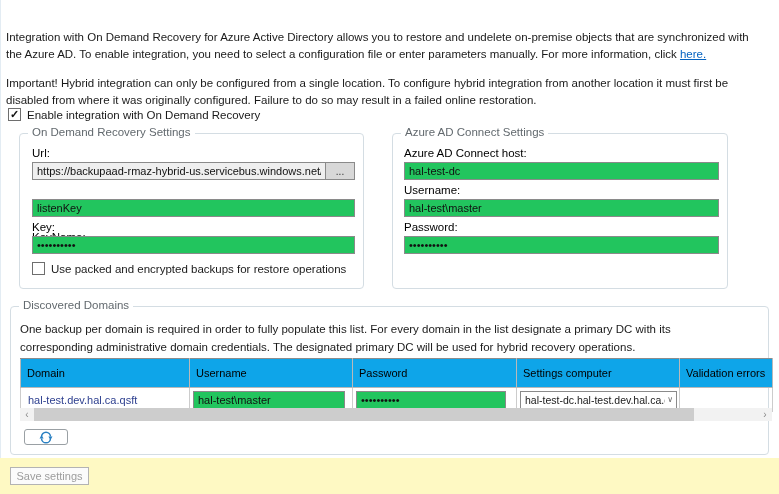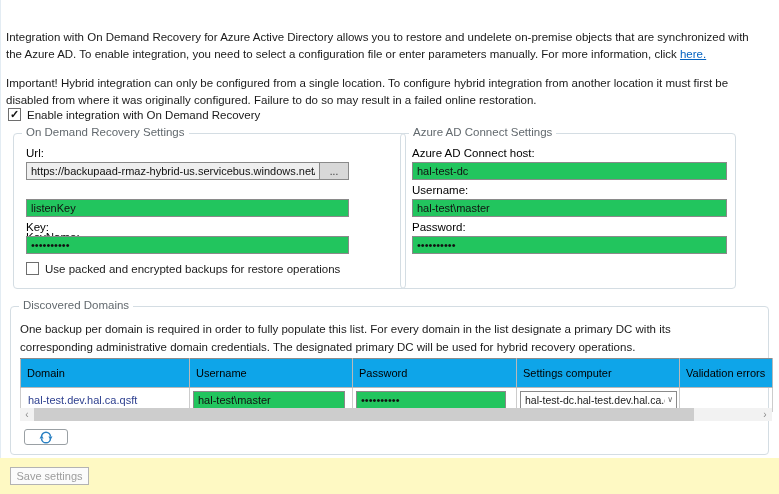--- a/index.html
+++ b/index.html
@@ -90,42 +90,42 @@
 
   <div class="para para-important"><span class="em">Important!</span><span> Hybrid integration can only be configured from a single location. To configure hybrid integration from another location it must first be disabled from where it was originally configured. Failure to do so may result in a failed online restoration.</span></div>
 
   <div class="cb-row" style="left:7px; top:108px;">
     <span class="cb-box">
         <span class="check">✓</span>
       </span>
     <span>Enable integration with On Demand Recovery</span>
   </div>
 
-  <div class="groupbox" style="left:12px; top:133px; width:393px; height:156px;">
+  <div class="groupbox" style="left:18px; top:133px; width:345px; height:156px;">
     <span class="gb-label">On Demand Recovery Settings</span>
 
     <span class="field-label" style="left:12px; top:13px;">Url:</span>
     <div class="url-row" style="left:12px; top:28px; width:323px;">
       <input class="tf gray" readonly="" value="https://backupaad-rmaz-hybrid-us.servicebus.windows.net/org-05843ce6-" style="">
       <button class="browse-btn">...</button>
     </div>
 
     <span class="field-label" style="left:12px; top:50px;margin-top:47px;">KeyName:</span>
     <input class="tf" style="left: 12px; top: 65px; width: 323px;" value="listenKey">
 
     <span class="field-label" style="left:12px; top:87px;">Key:</span>
     <input class="tf" style="left: 12px; top: 102px; width: 323px;" value="••••••••••">
 
     <div class="cb-row" style="left:12px; top:128px;">
       <span class="cb-box"></span>
       <span>Use packed and encrypted backups for restore operations</span>
     </div>
   </div>
 
-  <div class="groupbox" style="left:399px; top:133px; width:336px; height:156px;">
+  <div class="groupbox" style="left:391px; top:133px; width:336px; height:156px;">
     <span class="gb-label">Azure AD Connect Settings</span>
 
     <span class="field-label" style="left:11px; top:13px;">Azure AD Connect host:</span>
     <input class="tf" style="left: 11px; top: 28px; width: 315px;" value="hal-test-dc">
 
     <span class="field-label" style="left:11px; top:50px;">Username:</span>
     <input class="tf" style="left: 11px; top: 65px; width: 315px;" value="hal-test\master">
 
     <span class="field-label" style="left:11px; top:87px;">Password:</span>
     <input class="tf" style="left: 11px; top: 102px; width: 315px;" value="••••••••••">

